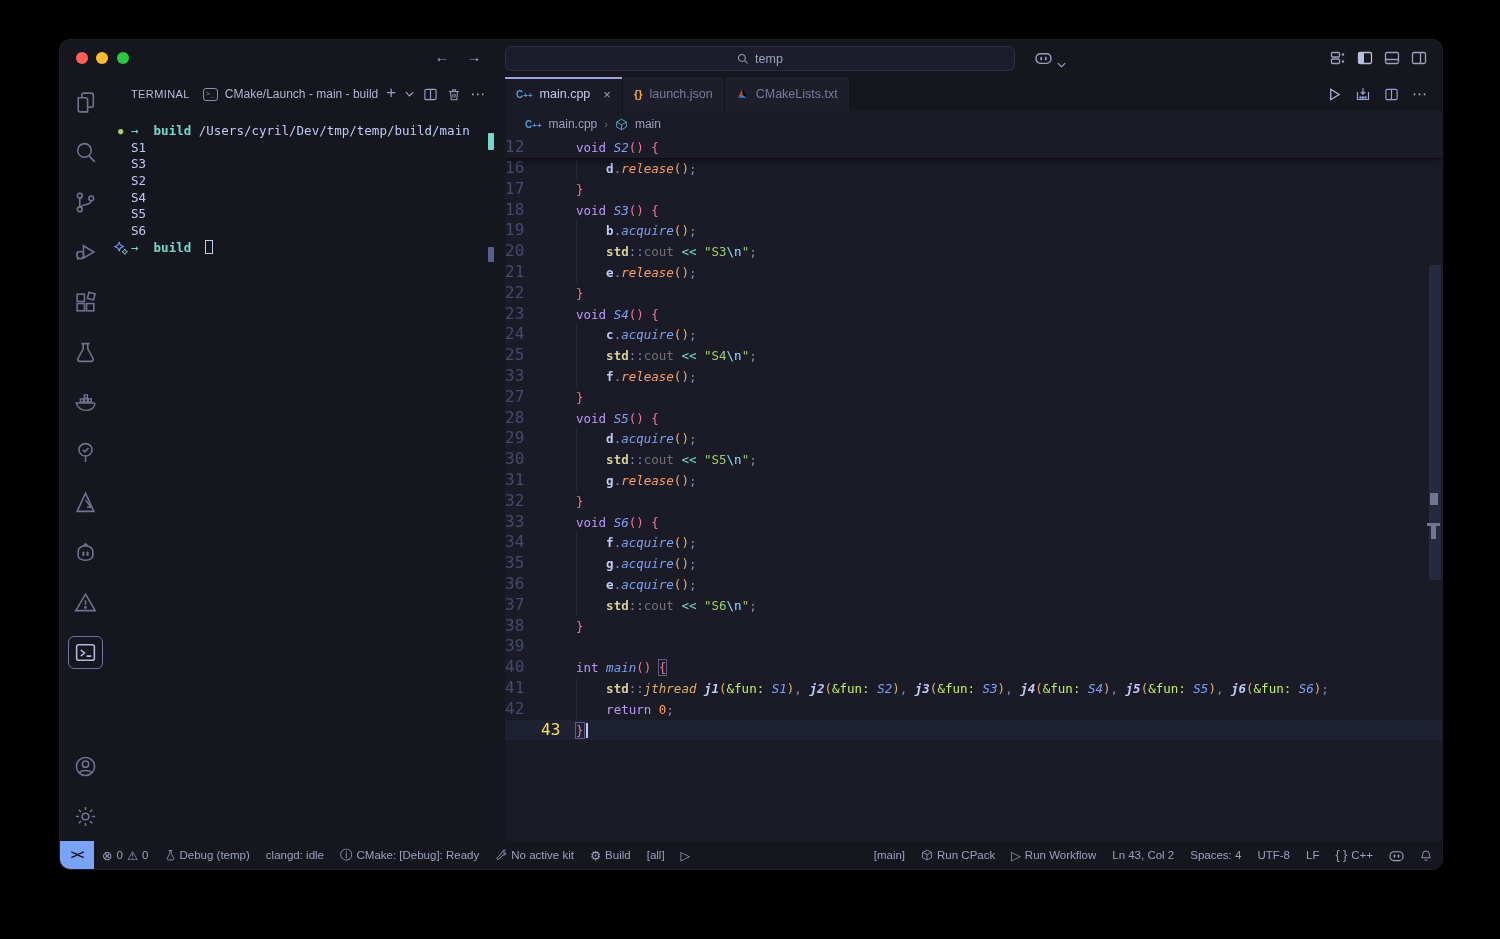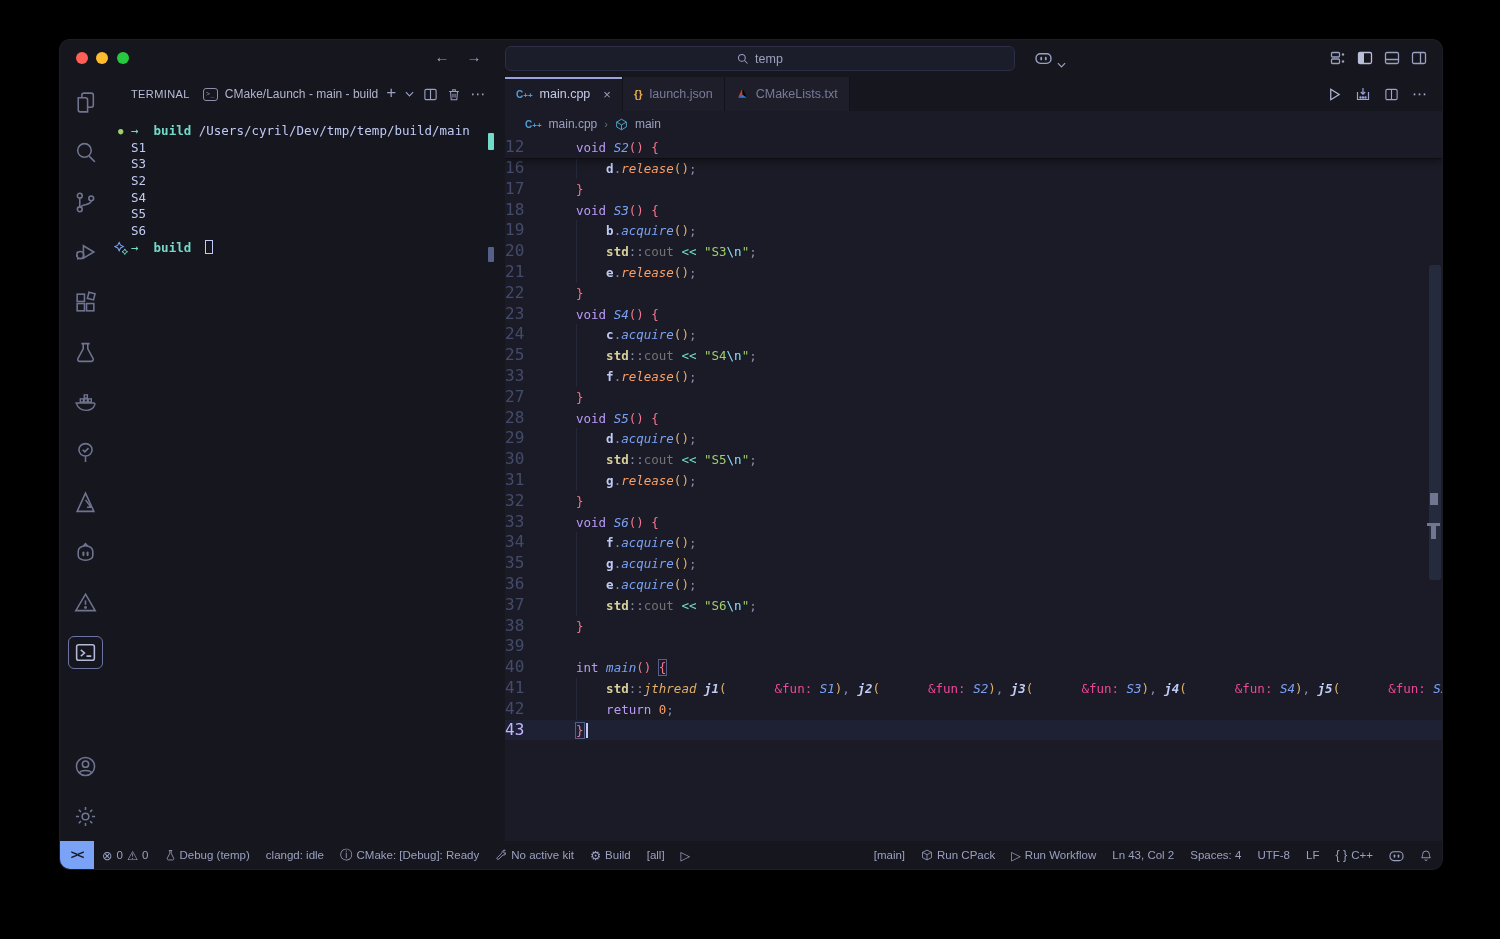--- a/index.html
+++ b/index.html
@@ -62,21 +62,21 @@
   .breadcrumb { position:absolute; left:0; top:34px; right:0; height:26px; background:#1a1b26;
     display:flex; align-items:center; gap:7px; padding-left:20px; font-size:12px; color:#9aa0bf; }
   .bc-sep { color:#6b7089; font-size:11px; }
 
   
   .code-area { position:absolute; left:0; top:60px; right:0; bottom:0; background:#1a1b26; overflow:hidden;
     font-family:"DejaVu Sans Mono", monospace; font-size:12.5px; }
   .crow { height:20.8px; line-height:20.8px; white-space:pre; position:relative; }
   .crow.hl { background:#1e2133; }
   .crow .ln { display:inline-block; width:44px; text-align:left; color:#444b6a; font-size:16px; }
-  .crow.hl .ln { color:#c4b5fd; }
+  .crow.hl .ln { color:#fde047;padding-left:36px; }
   .crow .codetext { padding-left:27px; color:#a9b1d6; }
   .guide { position:absolute; left:71px; top:0; bottom:0; border-left:1px solid #242839; }
   .sticky { position:absolute; left:0; top:0; right:0; height:21px; background:#1a1b26; z-index:5;
     box-shadow:0 1px 0 #0d0d13, 0 4px 7px rgba(0,0,0,0.35); }
   .rows { position:absolute; left:0; top:21px; right:0; }
   .tk-kw { color:#bb9af7; }
   .tk-fn { color:#7aa2f7; font-style:italic; }
   .tk-p1 { color:#f7768e; }
   .tk-p2 { color:#e0af68; }
   .tk-var { color:#c0caf5; font-weight:700; }
@@ -84,21 +84,21 @@
   .tk-mr { color:#ff9e64; font-style:italic; }
   .tk-ns { color:#d7cf9c; font-weight:700;text-align:right; }
   .tk-glob { color:#737373; font-weight:400; }
   .tk-op { color:#73daca; }
   .tk-str { color:#9ece6a; }
   .tk-esc { color:#89ddff; }
   .tk-pun { color:#868cad; }
   .tk-num { color:#ff9e64; }
   .tk-type { color:#e0af68; font-style:italic; }
   .tk-vd { color:#c0caf5; font-style:italic; font-weight:600; }
-  .tk-hint { color:#ec4899;margin-left:48px; }
+  .tk-hint { color:#bef264; }
   .tk-match { border:1px solid #565f89; margin:-1px; }
   .tk-caret { display:inline-block; width:2px; height:15px; background:#c0caf5; vertical-align:-3px; margin-left:2px; }
   .scrollbar-thumb { position:absolute; right:1px; width:12px; background:#252a3d; border-radius:2px; z-index:6; }
   .ov-mark { position:absolute; background:#707590; z-index:7; }
 
   
   .statusbar { position:absolute; left:0; bottom:0; right:0; height:28px; background:#16161e;
     display:flex; align-items:center; font-size:11.5px; color:#9aa0bf; }
   .sb-side { display:flex; align-items:center; height:100%; }
   .sb-left { flex:1; }

